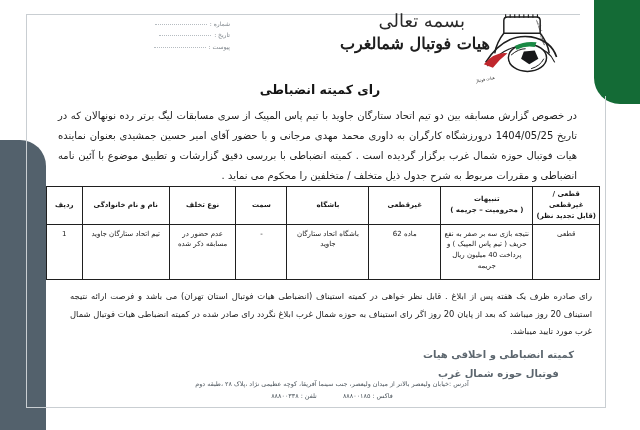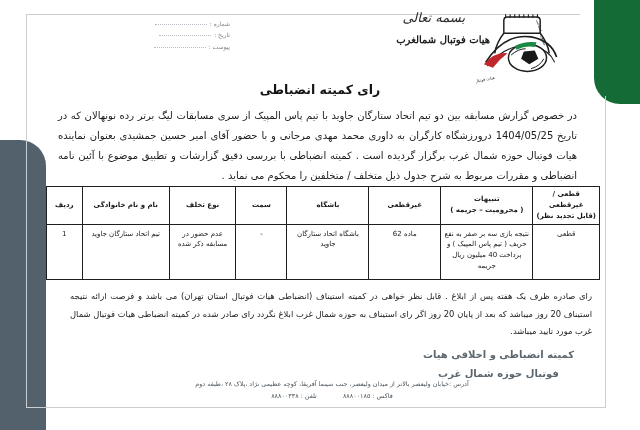--- a/index.html
+++ b/index.html
@@ -99,31 +99,30 @@
     position: absolute;
     inset: 0;
     z-index: 5;
   }
 
   
   .bismillah {
     position: absolute;
     top: 10px;
     right: 175px;
-    font-size: 13px;
+    font-size: 18px;
     color: #2a2a2a;
-    font-style: italic;
     font-family: "DejaVu Serif", "Liberation Serif", serif;
     letter-spacing: 0.5px;
   }
   .org-name {
     position: absolute;
     top: 34px;
     right: 150px;
-    font-size: 10px;
+    font-size: 16px;
     font-weight: 700;
     color: #1d1d1d;
     font-family: "DejaVu Serif", "Liberation Serif", serif;
   }
   .meta-fields {
     position: absolute;
     top: 18px;
     right: 410px;
     font-size: 6px;
     color: #7d848a;

